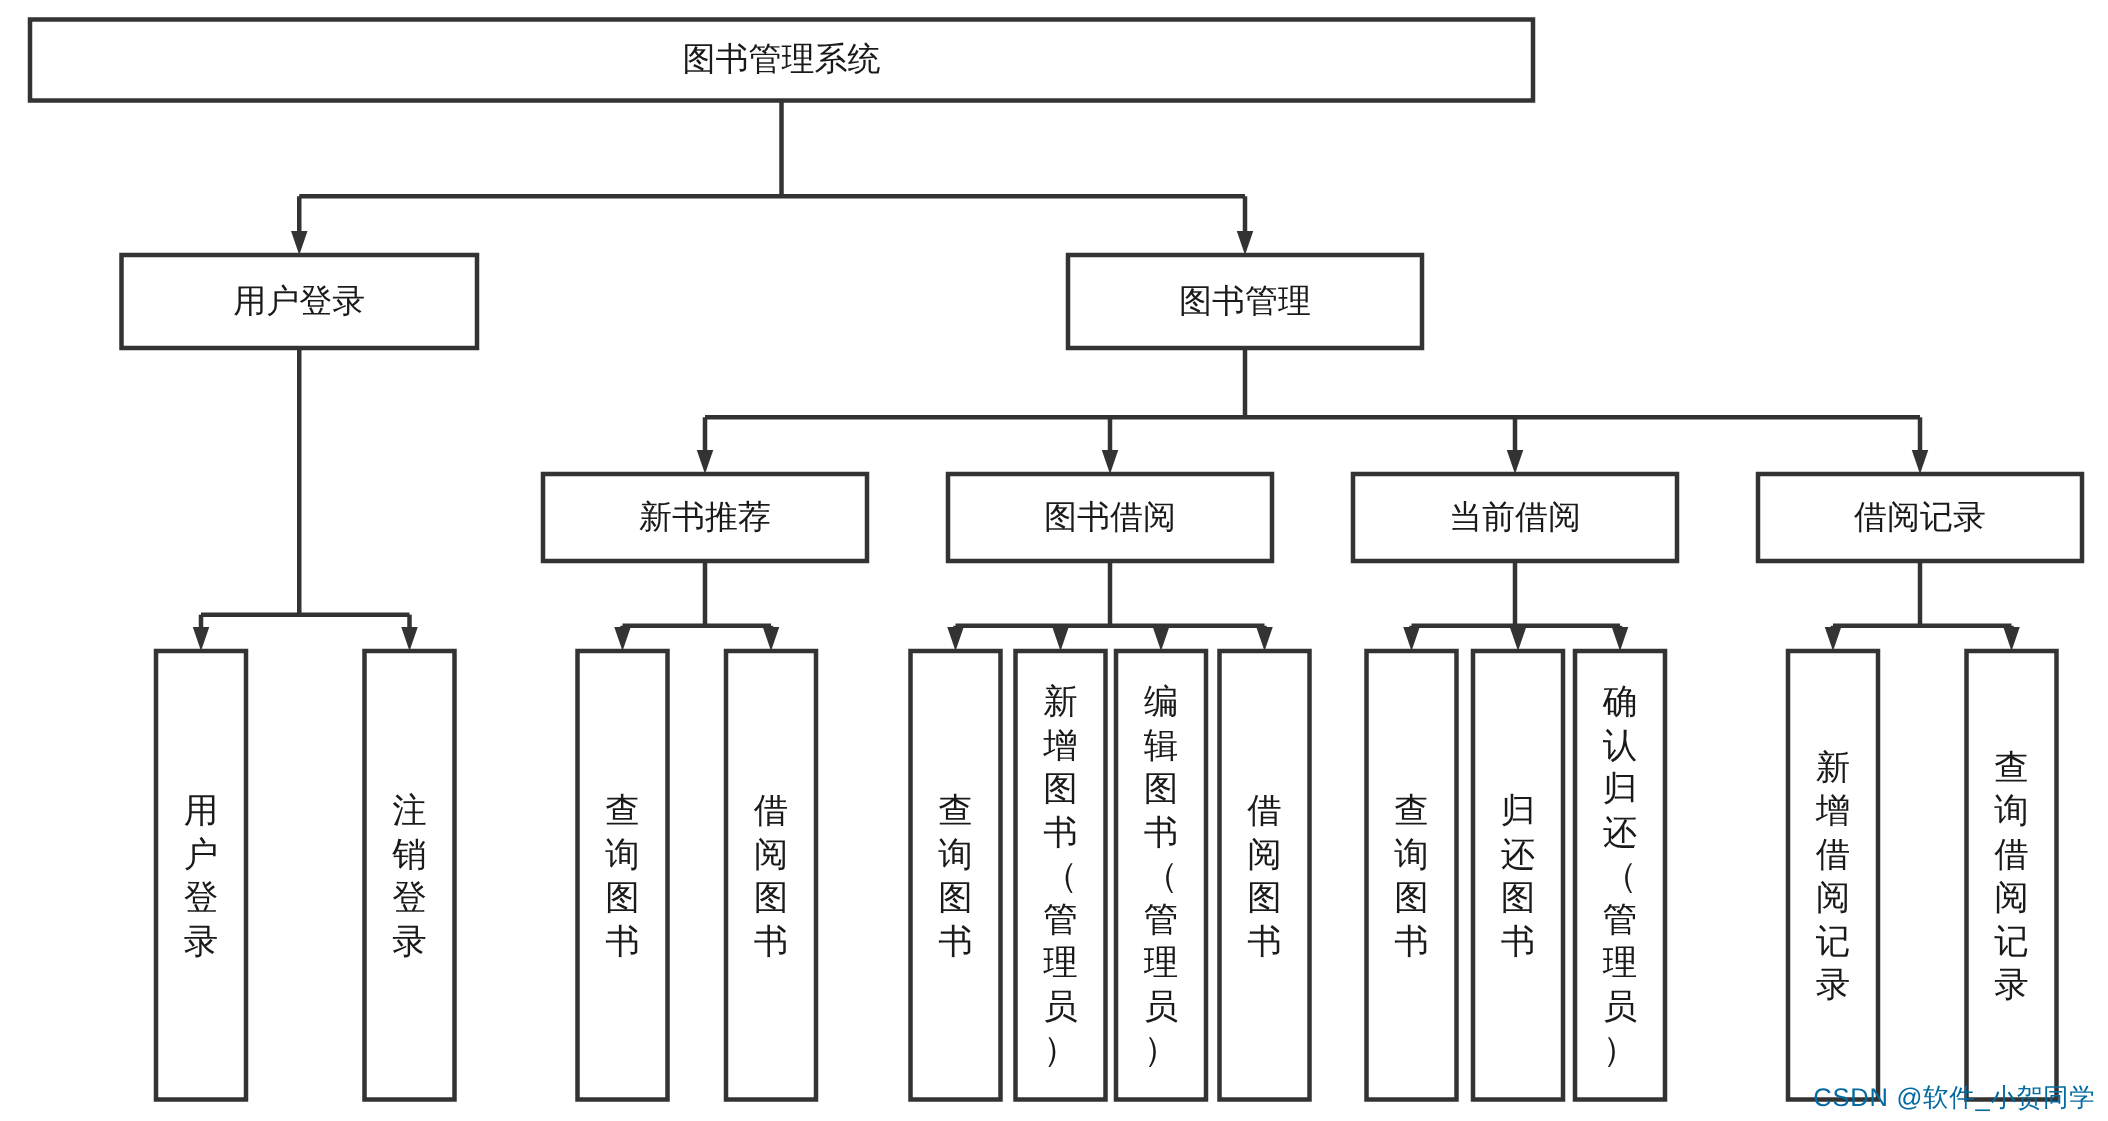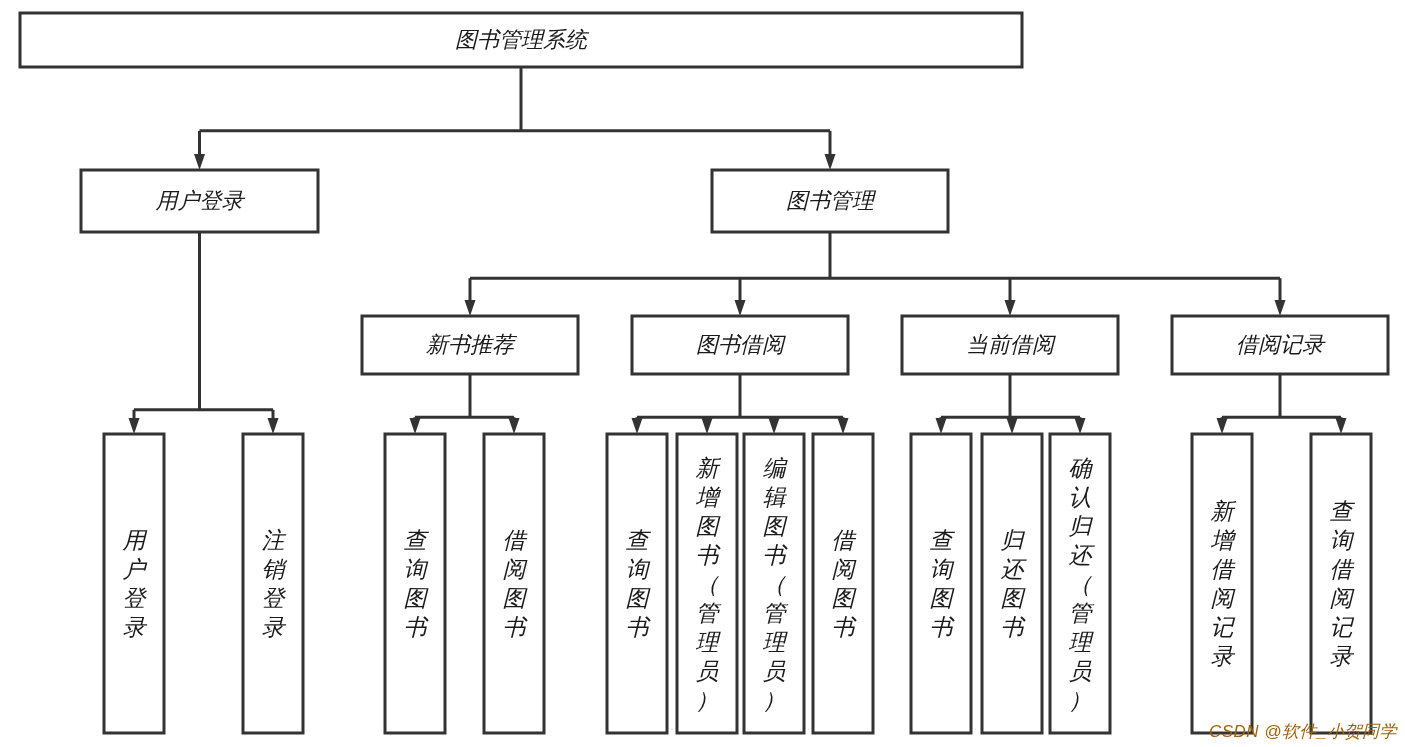--- a/index.html
+++ b/index.html
@@ -11,21 +11,20 @@
     width: 1405px;
     height: 747px;
     font-family: "Liberation Sans", "DejaVu Sans", sans-serif;
     overflow: hidden;
   }
   #diagram-root {
     position: relative;
     width: 1405px;
     height: 747px;
     background: #ffffff;
-    font-style: italic;
   }
   svg#tree-svg {
     position: absolute;
     left: 0;
     top: 0;
     width: 1405px;
     height: 747px;
     display: block;
   }
   .node-box {
@@ -52,21 +51,21 @@
     fill: none;
   }
   .arrow-head {
     fill: #333333;
     stroke: none;
   }
   .watermark {
     position: absolute;
     right: 8px;
     bottom: 4px;
-    color: #a16207;
+    color: #0369a1;
     font-size: 17px;
     font-family: "Liberation Sans", "DejaVu Sans", sans-serif;
     white-space: nowrap;
     letter-spacing: 0.5px;
   }
 </style>
 </head>
 <body>
 
 <div id="diagram-root">

